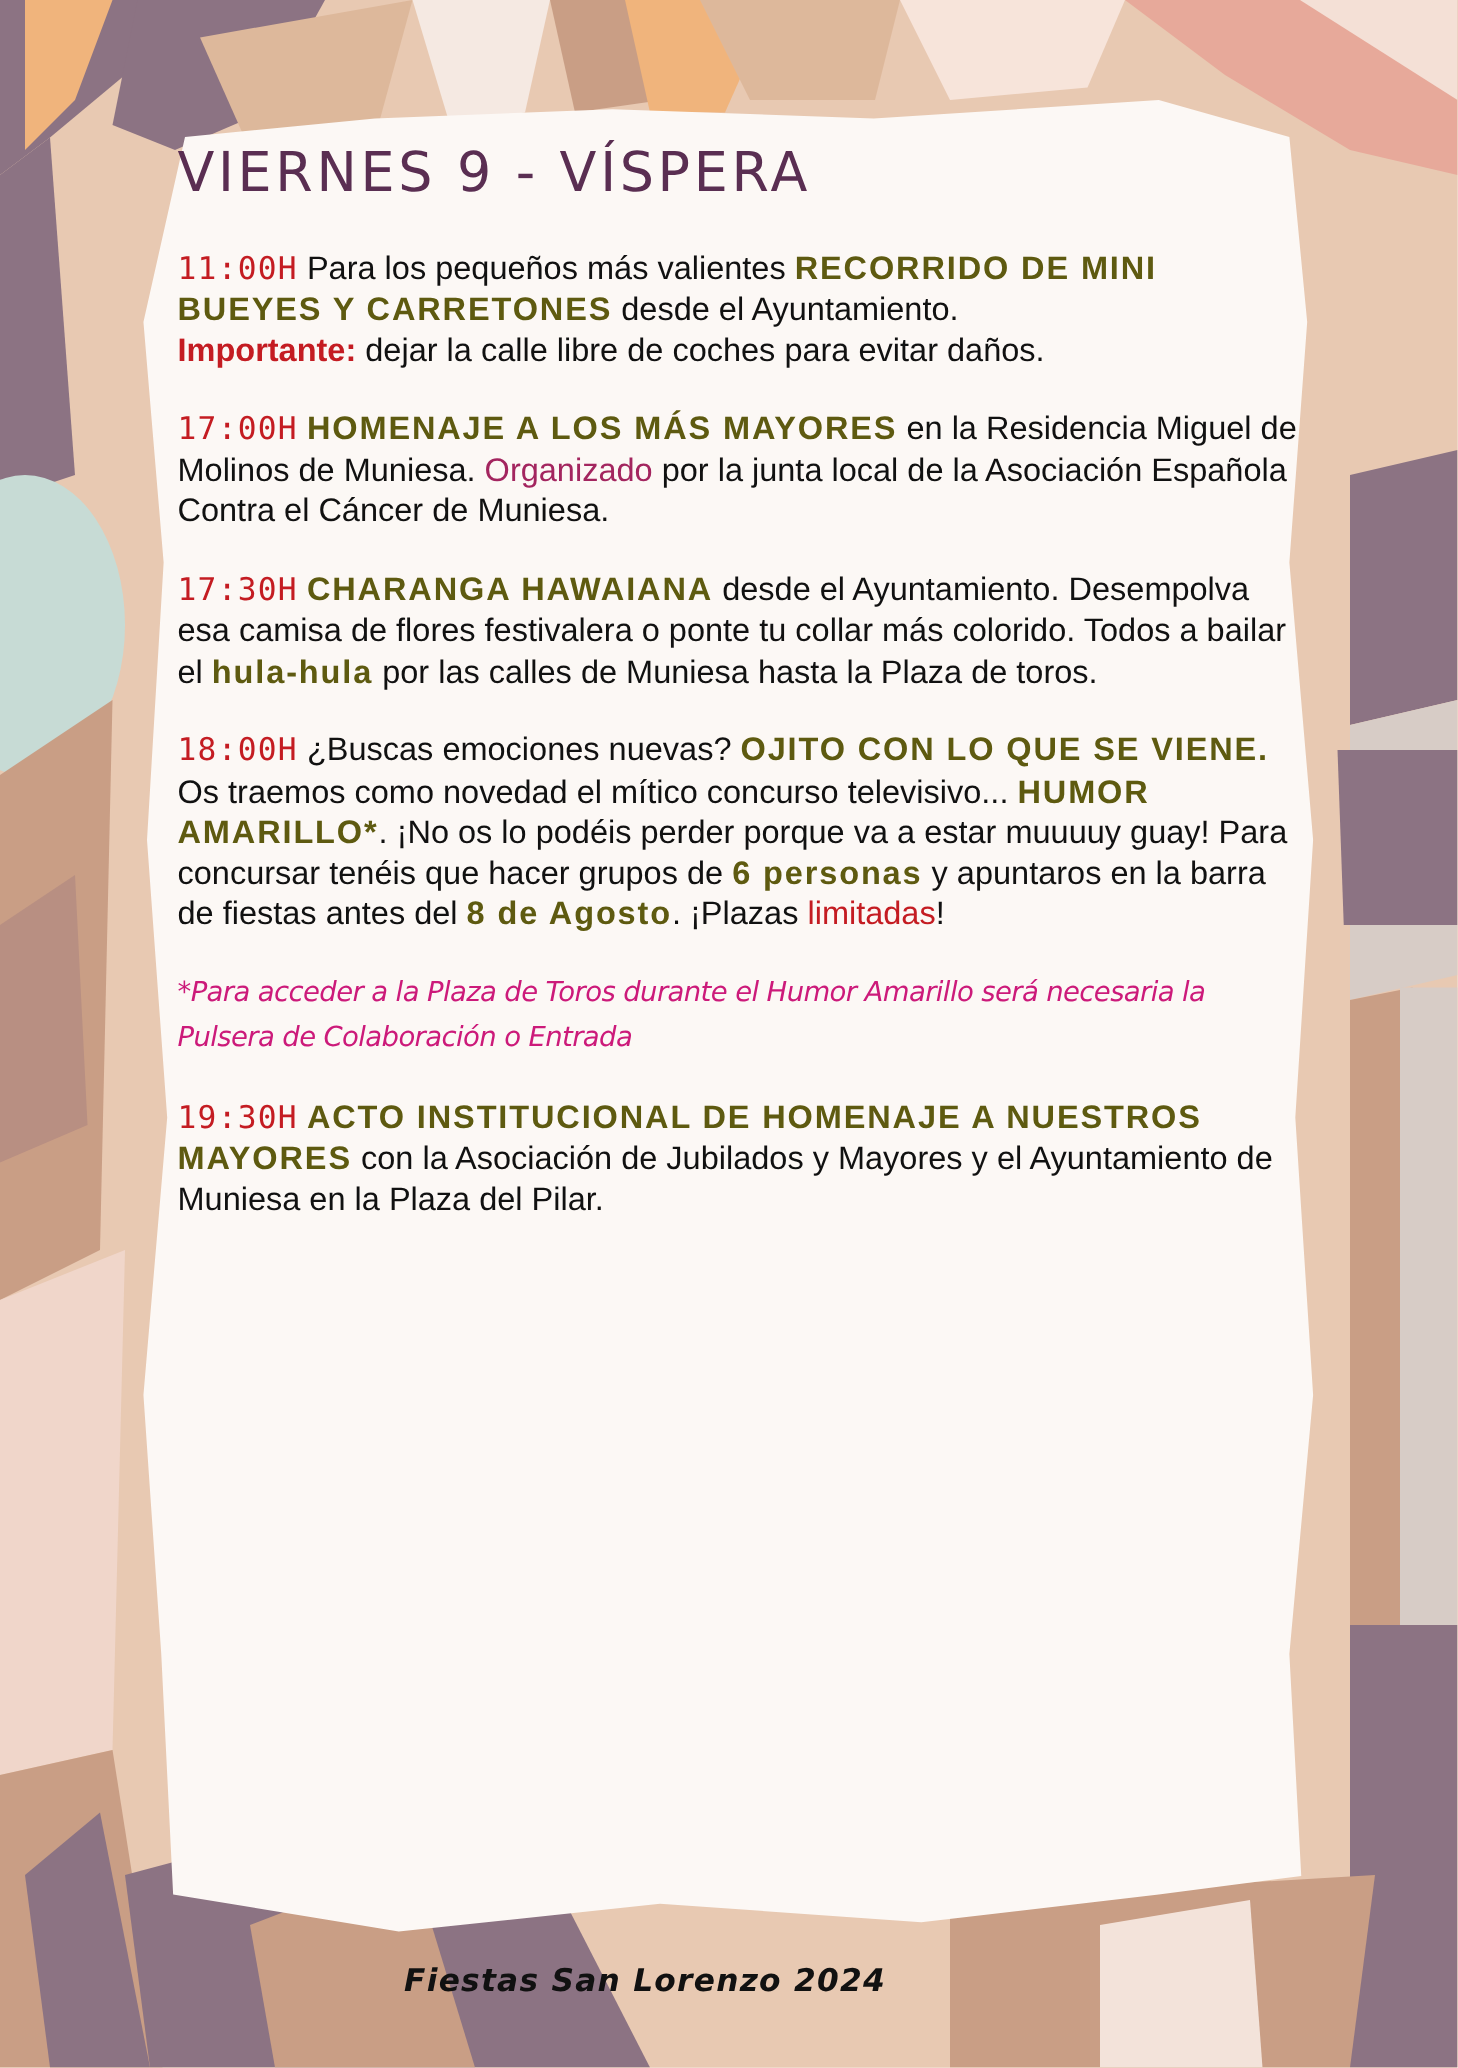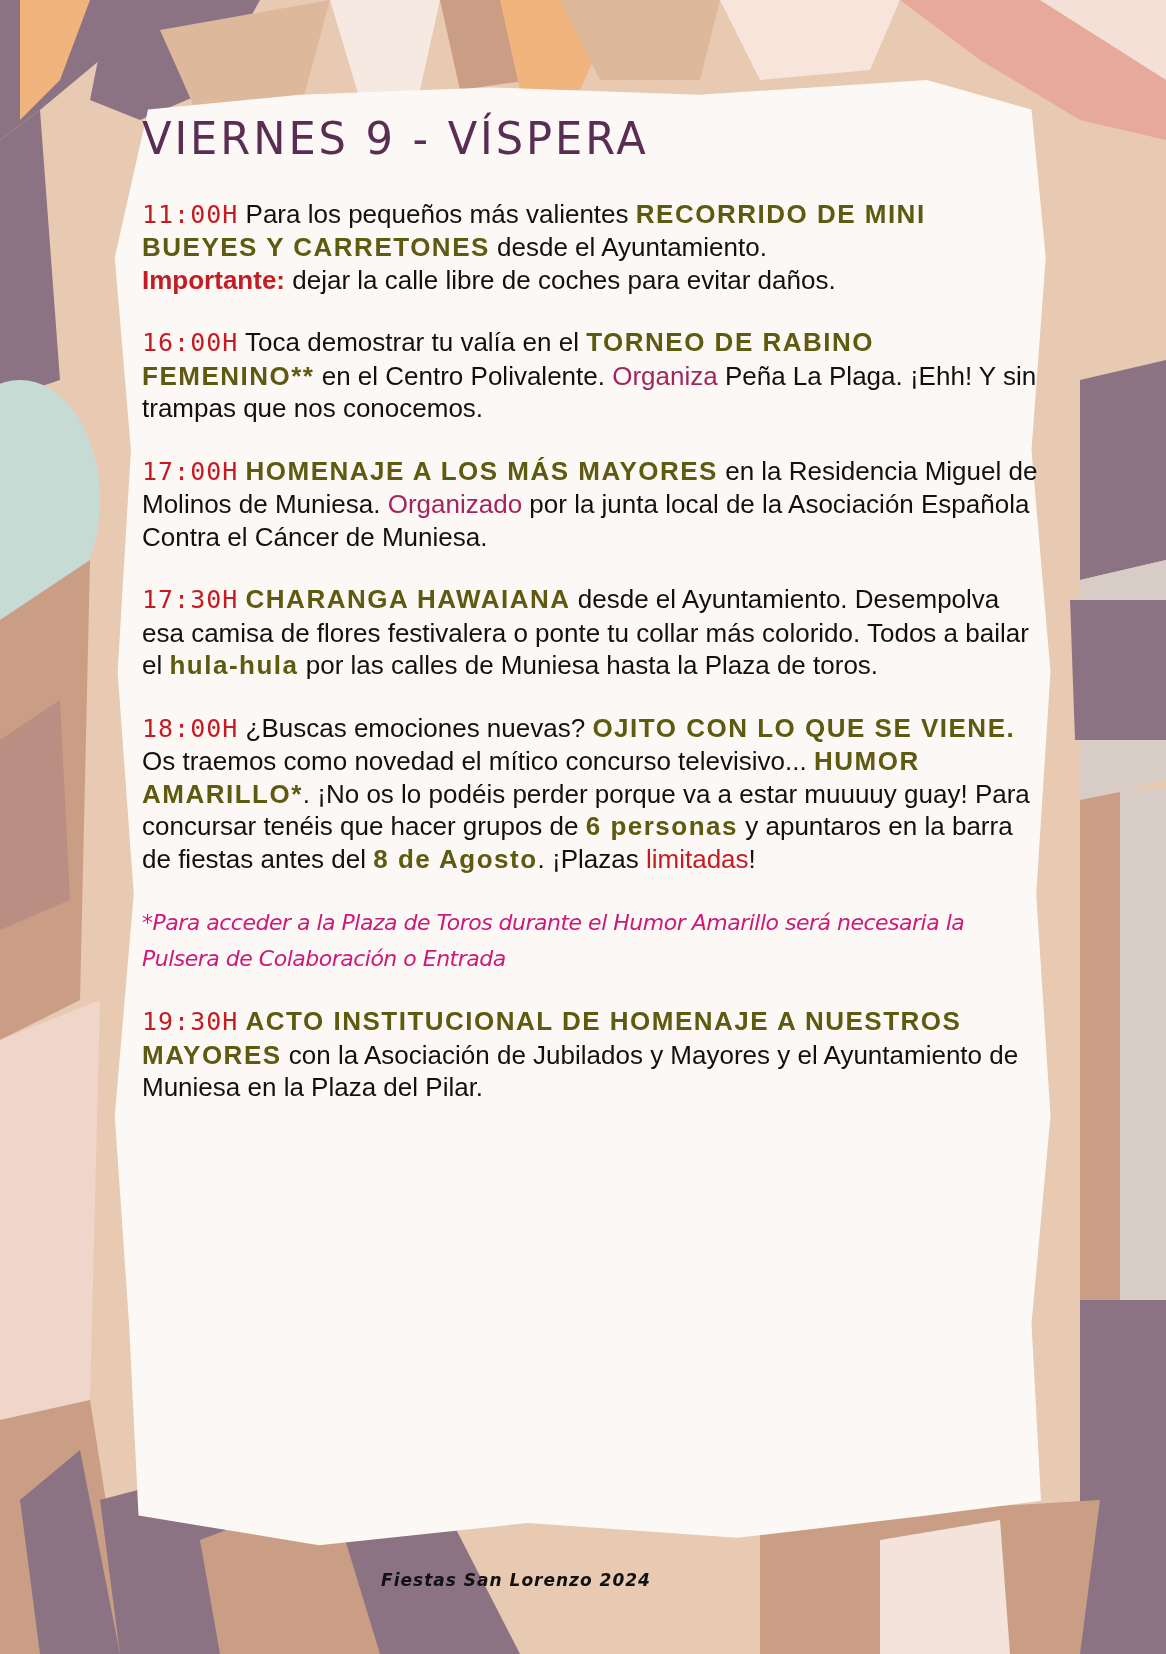--- a/index.html
+++ b/index.html
@@ -28,21 +28,21 @@
   .hl { color: #5e5a10; font-weight: bold; letter-spacing: 1.5px; }
   .org { color: #a3255f; }
   .warn { color: #c41c22; font-weight: bold; }
   .red { color: #c41c22; }
   .note {
     color: #cc1a7a; font-style: italic; font-size: 22px; line-height: 36px; margin-bottom: 28px;
     font-family: "DejaVu Sans", sans-serif; letter-spacing: -0.5px;
   }
   .footer {
     position: absolute; left: 0; width: 1032px; top: 1570px; text-align: center;
-    font-family: "DejaVu Sans", sans-serif; font-style: italic; font-weight: bold; font-size: 17px; color: #111;
+    font-family: "DejaVu Sans", sans-serif; font-style: italic; font-weight: bold; font-size: 25px; color: #111;
     letter-spacing: 1px;
   }
 </style>
 </head>
 <body>
 
 <div class="bg">
   <svg width="1166" height="1654" viewBox="0 0 1166 1654">
     <rect width="1166" height="1654" fill="#e8c9b2"></rect>
     <polygon points="0,0 120,0 100,60 40,110 0,140" fill="#8c7383"></polygon>
@@ -78,23 +78,20 @@
 
 <div class="paper"></div>
 
 <div class="content">
   <h1 class="title">VIERNES 9 - VÍSPERA</h1>
 
   <div class="event">
     <span class="time">11:00H</span><span> Para los pequeños más valientes </span><span class="hl">RECORRIDO DE MINI BUEYES Y CARRETONES</span><span> desde el Ayuntamiento. </span><br><span class="warn">Importante:</span><span> dejar la calle libre de coches para evitar daños.</span>
   </div>
 
-  <div class="event">
-    <span class="time">16:00H</span><span> Toca demostrar tu valía en el </span><span class="hl">TORNEO DE RABINO FEMENINO**</span><span>  en el Centro Polivalente. </span><span class="org">Organiza</span><span> Peña La Plaga. ¡Ehh! Y sin trampas que nos conocemos.</span>
-  </div>
 
 
   <div class="event">
     <span class="time">17:00H</span><span> </span><span class="hl">HOMENAJE A LOS MÁS MAYORES</span><span> en la Residencia Miguel de Molinos de Muniesa. </span><span class="org">Organizado</span><span> por la junta local de la Asociación Española Contra el Cáncer de Muniesa.</span>
   </div>
 
   <div class="event">
     <span class="time">17:30H</span><span> </span><span class="hl">CHARANGA HAWAIANA</span><span> desde el Ayuntamiento. Desempolva esa camisa de flores festivalera o ponte tu collar más colorido. Todos a bailar el </span><span class="hl">hula-hula</span><span> por las calles de Muniesa hasta la Plaza de toros.</span>
   </div>
 

